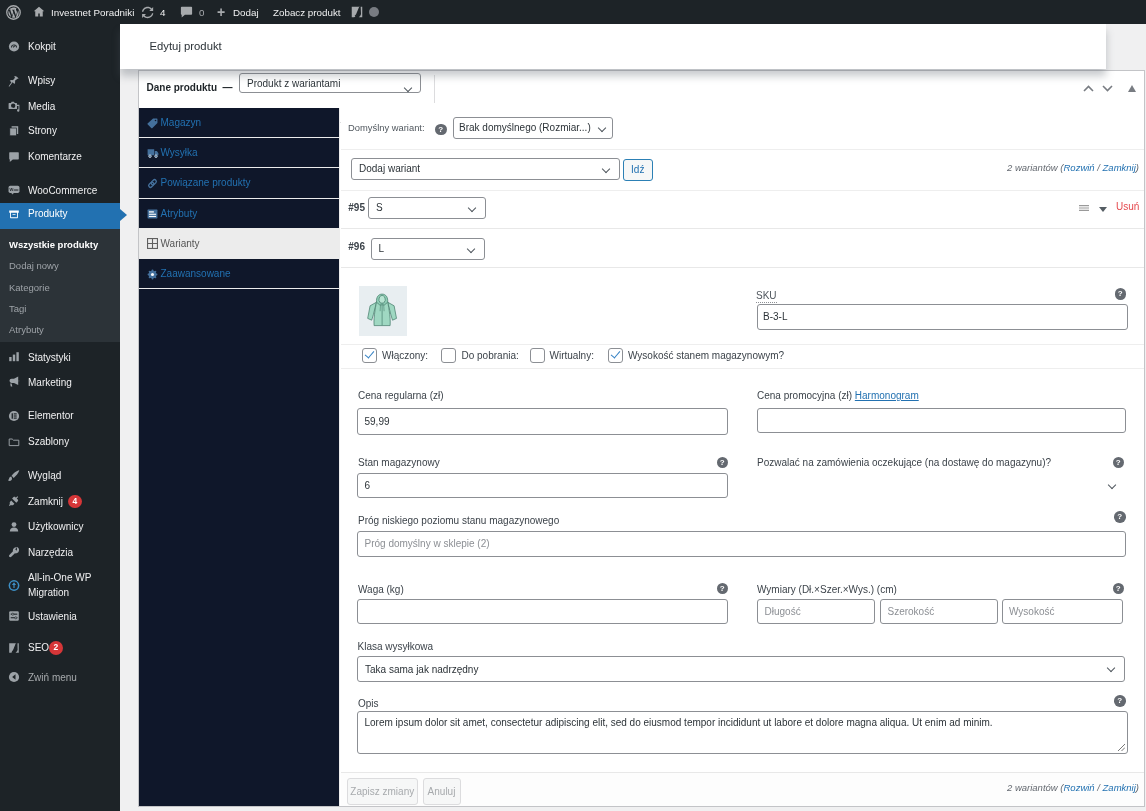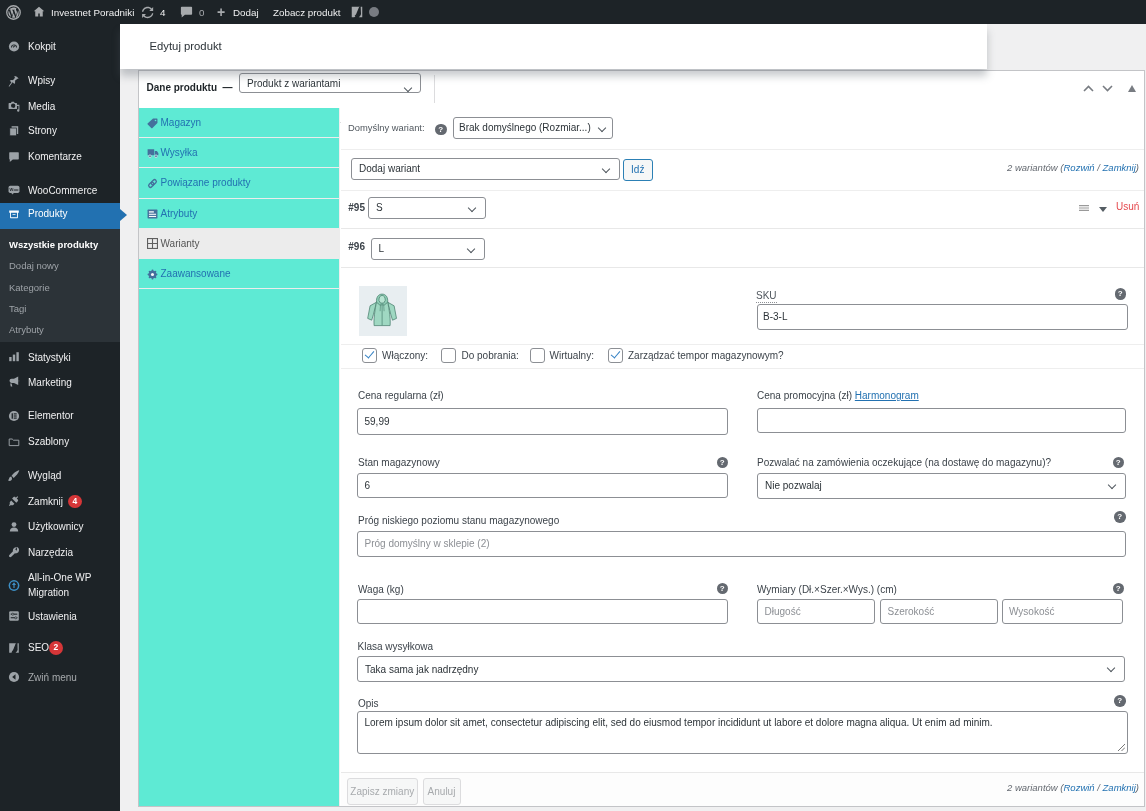--- a/index.html
+++ b/index.html
@@ -19,31 +19,31 @@
 .mi .ico { position:absolute; left:8px; width:12px; height:12px; display:flex; align-items:center; justify-content:center; }
 .mi .txt { position:absolute; left:28px; white-space:nowrap; }
 .smi { position:absolute; left:0; width:120px; height:21.3px; display:flex; align-items:center; color:#9ea3a8; font-size:9.5px; }
 .smi .txt { position:absolute; left:9px; white-space:nowrap; }
 #submenu-bg { position:absolute; left:0; top:204.5px; width:120px; height:113px; background:#2c3338; }
 #produkty-active { position:absolute; left:0; top:178.5px; width:120px; height:26px; background:#2271b1; }
 #produkty-arrow { position:absolute; left:120px; top:185px; width:0; height:0; border-top:6.5px solid transparent; border-bottom:6.5px solid transparent; border-left:7px solid #2271b1; z-index:11; }
 .badge { position:absolute; background:#d63638; color:#fff; border-radius:8px; font-size:8.5px; line-height:13.5px; min-width:13.5px; height:13.5px; text-align:center; padding:0 1px; font-weight:bold; }
 
 
-#wcheader { position:absolute; left:120px; top:24px; width:867px; height:45px; background:#fff; box-shadow:0 7px 8px rgba(85,93,102,.33); z-index:20; }
+#wcheader { position:absolute; left:120px; top:24px; width:986px; height:45px; background:#fff; box-shadow:0 7px 8px rgba(85,93,102,.33); z-index:20; }
 #wcheader span { position:absolute; left:29.5px; top:16px; font-size:11.3px; color:#2c3338; }
 
 
 #metabox { position:absolute; left:138px; top:70px; width:1007px; height:737px; background:#fff; border:1px solid #c3c4c7; z-index:5; }
 #mb-head { position:absolute; left:0; top:0; width:1004px; height:52px; border-bottom:1px solid #dcdcde; background:#fff; }
 #mb-title { position:absolute; left:7.5px; top:11px; font-size:10px; font-weight:bold; color:#1d2327; white-space:nowrap; }
 .vsep { position:absolute; top:4px; width:1px; height:28px; background:#dcdcde; }
 
 
-#tabs { position:absolute; left:0; top:37px; width:201px; height:698px; background:#5eead4; border-right:1px solid #eee; }
+#tabs { position:absolute; left:0; top:37px; width:201px; height:698px; background:#0f172a; border-right:1px solid #eee; }
 .tab { position:absolute; left:0; width:201px; height:30.2px; display:flex; align-items:center; border-bottom:1px solid #ececec; color:#2271b1; font-size:10px; }
 .tab .tico { position:absolute; left:7.5px; }
 .tab .ttxt { position:absolute; left:21.5px; white-space:nowrap; }
 .tab.active { background:#ececec; color:#555; }
 
 
 #panel { position:absolute; left:202px; top:37px; width:803px; height:698px; background:#fff; }
 
 
 .inp, .sel { position:absolute; background:#fff; border:1px solid #8c8f94; border-radius:3px; font-size:10px; color:#2c3338; font-family:"Liberation Sans",sans-serif; display:flex; align-items:center; padding-left:6.5px; white-space:nowrap; overflow:hidden; }
@@ -422,34 +422,33 @@
     <span class="inp" style="left:416px;top:196px;width:371px;height:25.5px;padding-left:5px">B-3-L</span>
     <div class="hline" style="top:235.5px"></div>
 
     <span class="cb on" style="left:21px;top:239.5px"></span>
       <span class="lbl" style="left:41px;top:241.5px">Włączony:</span>
     <span class="cb" style="left:100px;top:239.5px"></span>
       <span class="lbl" style="left:120.5px;top:241.5px">Do pobrania:</span>
     <span class="cb" style="left:188.5px;top:239.5px"></span>
       <span class="lbl" style="left:208.5px;top:241.5px">Wirtualny:</span>
     <span class="cb on" style="left:267px;top:239.5px"></span>
-      <span class="lbl" style="left:287px;top:241.5px">Zarządzać tempor magazynowym?</span>
+      <span class="lbl" style="left:287px;top:241.5px">Wysokość stanem magazynowym?</span>
     <div class="hline" style="top:260px"></div>
 
     <span class="lbl" style="left:17px;top:282px">Cena regularna (zł)</span>
     <span class="lbl" style="left:416px;top:282px">Cena promocyjna (zł) <a class="link" style="text-decoration:underline">Harmonogram</a></span>
     <span class="inp" style="left:16px;top:300px;width:371px;height:27px">59,99</span>
     <span class="inp" style="left:416px;top:300px;width:369px;height:25px"></span>
 
     <span class="lbl" style="left:17px;top:348.5px">Stan magazynowy</span>
     <span class="helptip" style="left:375.5px;top:348.5px">?</span>
     <span class="lbl" style="left:416px;top:348.5px">Pozwalać na zamówienia oczekujące (na dostawę do magazynu)?</span>
     <span class="helptip" style="left:771.5px;top:348.5px">?</span>
     <span class="inp" style="left:16px;top:365px;width:371px;height:25px">6</span>
-    <span class="sel" style="left:416px;top:365px;width:369px;height:25.5px">Nie pozwalaj</span>
     <span class="chev" style="left:768px;top:374px"></span>
 
     <span class="lbl" style="left:17px;top:407px">Próg niskiego poziomu stanu magazynowego</span>
     <span class="helptip" style="left:773px;top:403px">?</span>
     <span class="inp ph" style="left:16px;top:423px;width:769px;height:25.5px">Próg domyślny w sklepie (2)</span>
 
     <span class="lbl" style="left:17px;top:476px">Waga (kg)</span>
     <span class="helptip" style="left:375.5px;top:474.5px">?</span>
     <span class="lbl" style="left:416px;top:476px">Wymiary (Dł.×Szer.×Wys.) (cm)</span>
     <span class="helptip" style="left:771.5px;top:474.5px">?</span>

